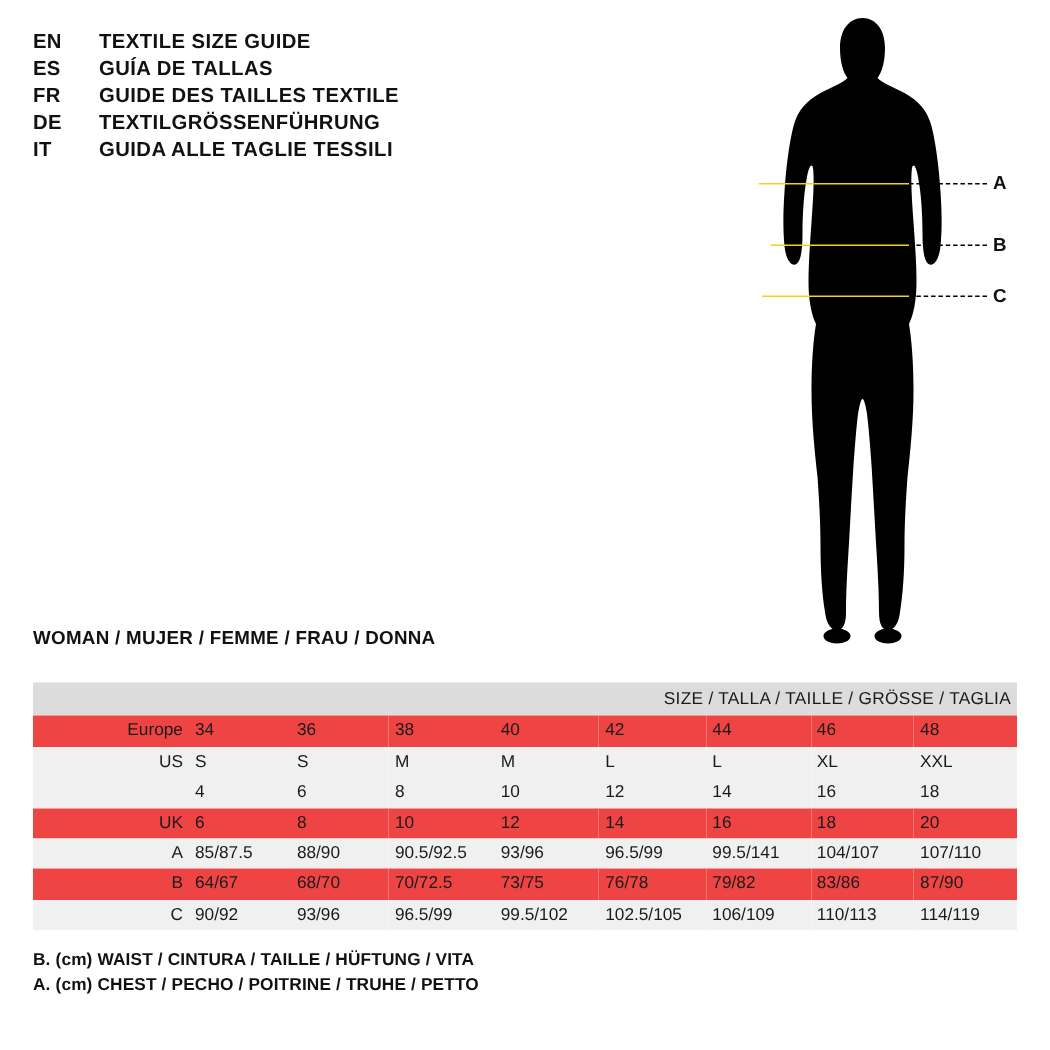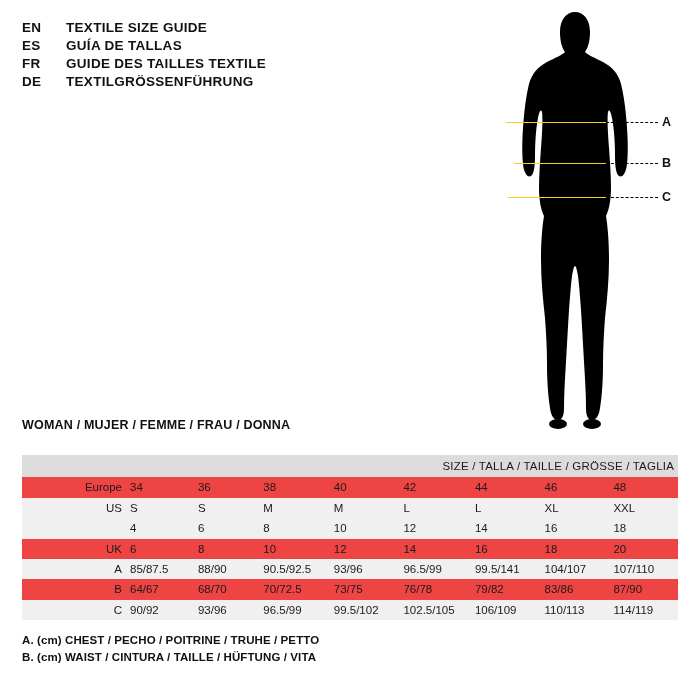--- a/index.html
+++ b/index.html
@@ -157,20 +157,24 @@
       <span class="title-lang">ES</span>
       <span class="title-text">GUÍA DE TALLAS</span>
     </div>
     <div class="title-row">
       <span class="title-lang">FR</span>
       <span class="title-text">GUIDE DES TAILLES TEXTILE</span>
     </div>
     <div class="title-row">
       <span class="title-lang">DE</span>
       <span class="title-text">TEXTILGRÖSSENFÜHRUNG</span>
+    </div>
+    <div class="title-row">
+      <span class="title-lang">IT</span>
+      <span class="title-text">GUIDA ALLE TAGLIE TESSILI</span>
     </div>
   </div>
 
   <div class="figure-area">
 
     <svg class="silhouette" width="150" height="430" viewBox="0 0 150 430">
       <path fill="#000000" d="
         M75,4
         C66,4 60,12 60,24
         C60,33 62,40 65,44
@@ -326,17 +330,17 @@
           <td class="cell">102.5/105</td>
           <td class="cell">106/109</td>
           <td class="cell">110/113</td>
           <td class="cell">114/119</td>
         </tr>
       </tbody>
     </table>
   </div>
 
   <div class="footnotes">
+    <div class="footnote">B. (cm) WAIST / CINTURA / TAILLE / HÜFTUNG / VITA</div>
     <div class="footnote">A. (cm) CHEST / PECHO / POITRINE / TRUHE / PETTO</div>
-    <div class="footnote">B. (cm) WAIST / CINTURA / TAILLE / HÜFTUNG / VITA</div>
   </div>
 
 </div>
 
 </body></html>

